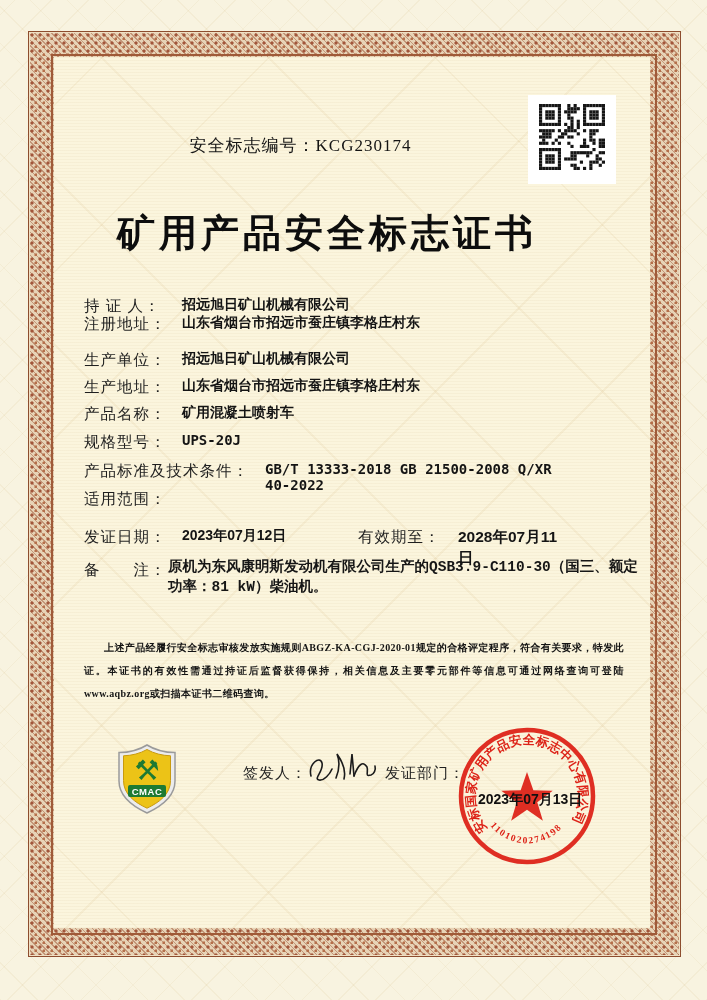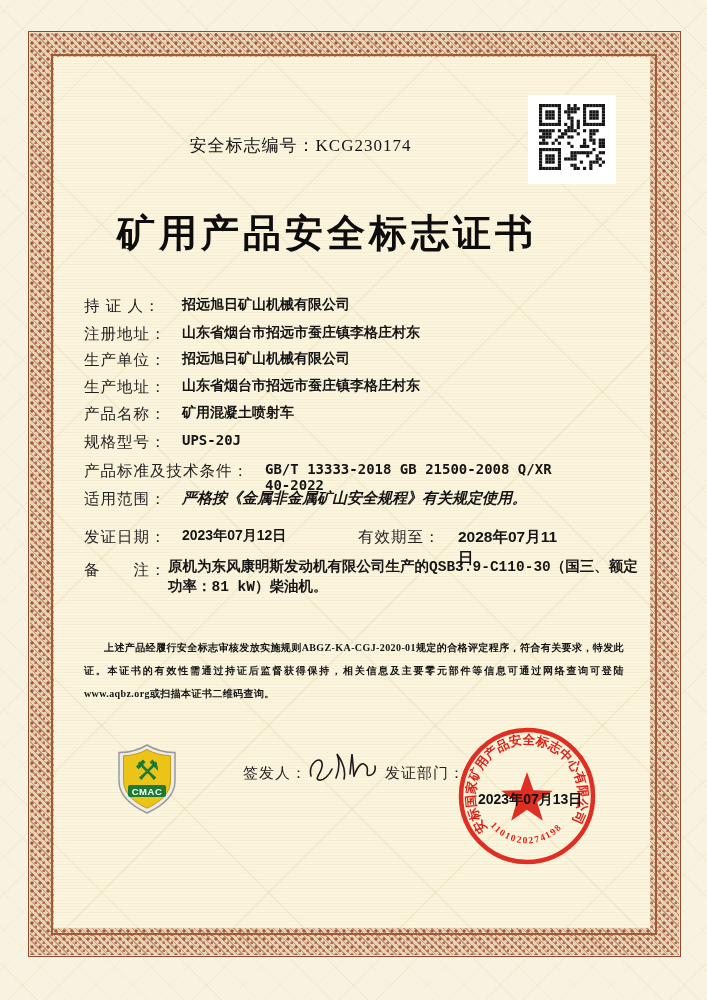--- a/index.html
+++ b/index.html
@@ -293,21 +293,21 @@
         </g>
       </svg>
   </div>
 
   <div class="title">矿用产品安全标志证书</div>
 
   <div class="row" style="top:296px">
     <span class="lbl">持 证 人：</span>
     <span class="val v-kai">招远旭日矿山机械有限公司</span>
   </div>
-  <div class="row" style="top:324px">
+  <div class="row" style="top:314px">
     <span class="lbl">注册地址：</span>
     <span class="val v-kai">山东省烟台市招远市蚕庄镇李格庄村东</span>
   </div>
   <div class="row" style="top:350px">
     <span class="lbl">生产单位：</span>
     <span class="val v-kai">招远旭日矿山机械有限公司</span>
   </div>
   <div class="row" style="top:377px">
     <span class="lbl">生产地址：</span>
     <span class="val v-kai">山东省烟台市招远市蚕庄镇李格庄村东</span>
@@ -319,21 +319,20 @@
   <div class="row" style="top:432px">
     <span class="lbl">规格型号：</span>
     <span class="val v-mono">UPS-20J</span>
   </div>
   <div class="row" style="top:461px">
     <span class="lbl">产品标准及技术条件：</span>
     <span class="val v-mono" style="left:265px">GB/T 13333-2018 GB 21500-2008 Q/XR 40-2022</span>
   </div>
   <div class="row" style="top:489px">
     <span class="lbl">适用范围：</span>
-    <span class="val v-kai v-italic">严格按《金属非金属矿山安全规程》有关规定使用。</span>
   </div>
   <div class="row" style="top:527px">
     <span class="lbl">发证日期：</span>
     <span class="val v-sans">2023年07月12日</span>
     <span class="lbl2">有效期至：</span>
     <span class="val2">2028年07月11日</span>
   </div>
   <div class="row" style="top:560px">
     <span class="lbl">备　　注：</span>
   </div>

